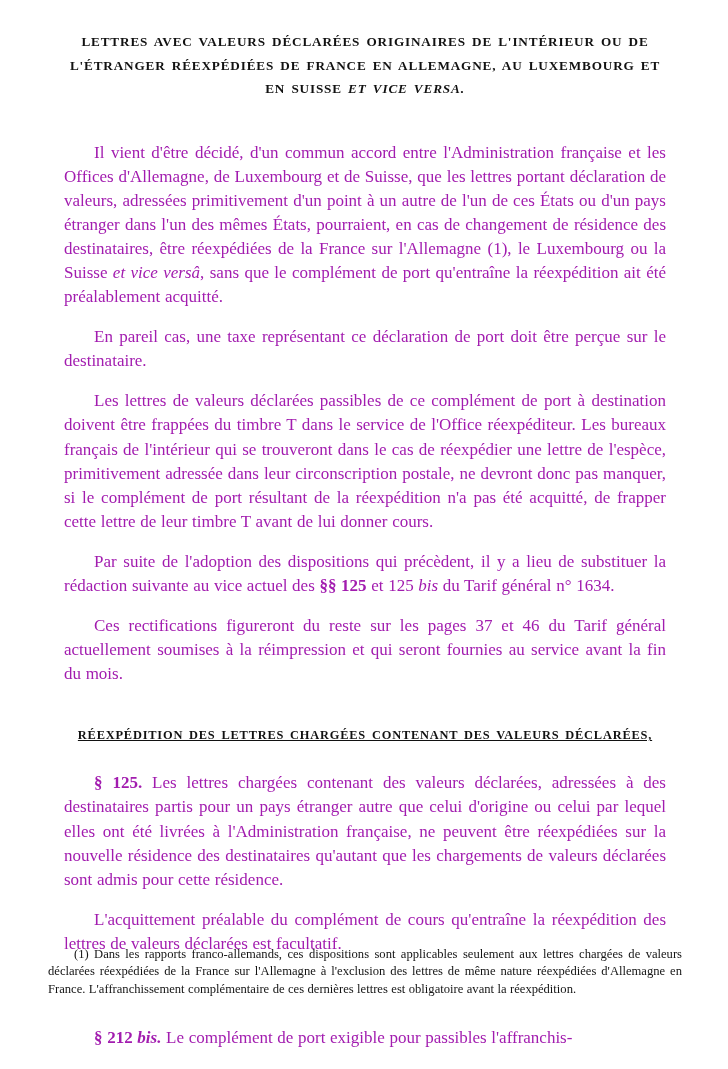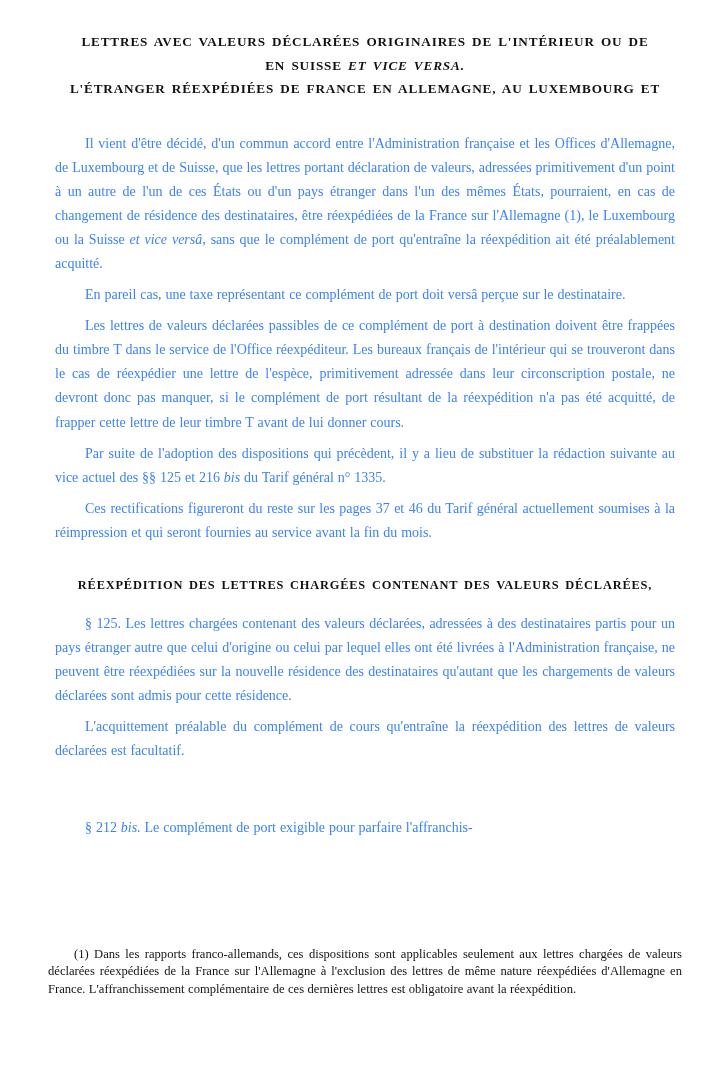--- a/index.html
+++ b/index.html
@@ -41,50 +41,51 @@
   .running-head .ln {
     display: block;
   }
   .running-head .ln2 { padding: 0 6px; }
   .running-head .ital {
     font-style: italic;
   }
 
   
   .para {
-    margin: 7px;
-    font-size: 14px;
+    margin: 16px;
+    font-size: 17px;
     line-height: 24.1px;
     text-align: justify;
     text-justify: inter-word;
     text-indent: 30px;
-    color: #3b82f6;
+    color: #a21caf;
     word-spacing: 0.4px;
   }
 
   .para i, .italic { font-style: italic; }
 
   
   .section-head {
     text-align: center;
     font-size: 12.4px;
     font-weight: 700;
     letter-spacing: 0.8px;
     text-transform: uppercase;
     color: #121212;
     word-spacing: 2px;
     margin: 0;
+    text-decoration: underline;
   }
 
   .spacer-lg { height: 26px; }
   .spacer-md { height: 18px; }
   .spacer-sm { height: 12px; }
 
   
-  .sym { font-weight: 400; }
+  .sym { font-weight: 700; }
 
   
   .footnote {
     position: absolute;
     left: 48px;
     top: 946px;
     width: 634px;
   }
   .footnote p {
     margin: 0;
@@ -100,52 +101,52 @@
 </style>
 </head>
 <body>
 
 <div class="page">
 
   <div class="content">
 
     <div class="running-head">
       <span class="ln">Lettres avec valeurs déclarées originaires de l'intérieur ou de</span>
+      <span class="ln ln2">l'étranger réexpédiées de France en Allemagne, au Luxembourg et</span>
       <span class="ln"><span>en Suisse </span><span class="ital">et vice versa.</span></span>
-      <span class="ln ln2">l'étranger réexpédiées de France en Allemagne, au Luxembourg et</span>
     </div>
 
     <div class="spacer-md"></div>
 
     <p class="para"><span>Il vient d'être décidé, d'un commun accord entre l'Administration française et les Offices d'Allemagne, de Luxembourg et de Suisse, que les lettres portant déclaration de valeurs, adressées primitivement d'un point à un autre de l'un de ces États ou d'un pays étranger dans l'un des mêmes États, pourraient, en cas de changement de résidence des destinataires, être réexpédiées de la France sur l'Allemagne (1), le Luxembourg ou la Suisse </span><span class="italic">et vice versâ</span><span>, sans que le complément de port qu'entraîne la réexpédition ait été préalablement acquitté.</span></p>
 
-    <p class="para">En pareil cas, une taxe représentant ce complément de port doit versâ perçue sur le destinataire.</p>
+    <p class="para">En pareil cas, une taxe représentant ce déclaration de port doit être perçue sur le destinataire.</p>
 
     <p class="para">Les lettres de valeurs déclarées passibles de ce complément de port à destination doivent être frappées du timbre T dans le service de l'Office réexpéditeur. Les bureaux français de l'intérieur qui se trouveront dans le cas de réexpédier une lettre de l'espèce, primitivement adressée dans leur circonscription postale, ne devront donc pas manquer, si le complément de port résultant de la réexpédition n'a pas été acquitté, de frapper cette lettre de leur timbre T avant de lui donner cours.</p>
 
-    <p class="para"><span>Par suite de l'adoption des dispositions qui précèdent, il y a lieu de substituer la rédaction suivante au vice actuel des </span><span class="sym">§§ 125</span><span> et 216 </span><span class="italic">bis</span><span> du Tarif général n° 1335.</span></p>
+    <p class="para"><span>Par suite de l'adoption des dispositions qui précèdent, il y a lieu de substituer la rédaction suivante au vice actuel des </span><span class="sym">§§ 125</span><span> et 125 </span><span class="italic">bis</span><span> du Tarif général n° 1634.</span></p>
 
     <p class="para">Ces rectifications figureront du reste sur les pages 37 et 46 du Tarif général actuellement soumises à la réimpression et qui seront fournies au service avant la fin du mois.</p>
 
     <div class="spacer-lg"></div>
 
     <div class="section-head">Réexpédition des lettres chargées contenant des valeurs déclarées,</div>
 
     <div class="spacer-sm"></div>
 
     <p class="para"><span class="sym">§ 125.</span><span> Les lettres chargées contenant des valeurs déclarées, adressées à des destinataires partis pour un pays étranger autre que celui d'origine ou celui par lequel elles ont été livrées à l'Administration française, ne peuvent être réexpédiées sur la nouvelle résidence des destinataires qu'autant que les chargements de valeurs déclarées sont admis pour cette résidence.</span></p>
 
     <p class="para">L'acquittement préalable du complément de cours qu'entraîne la réexpédition des lettres de valeurs déclarées est facultatif.</p>
 
     <div class="spacer-lg"></div>
 
 
     <div class="spacer-sm"></div>
 
-    <p class="para"><span class="sym">§ 212 </span><span class="sym italic">bis.</span><span> Le complément de port exigible pour parfaire l'affranchis-</span></p>
+    <p class="para"><span class="sym">§ 212 </span><span class="sym italic">bis.</span><span> Le complément de port exigible pour passibles l'affranchis-</span></p>
 
   </div>
 
   <div class="footnote">
     <p><span class="marker">(1)</span><span> Dans les rapports franco-allemands, ces dispositions sont applicables seulement aux lettres chargées de valeurs déclarées réexpédiées de la France sur l'Allemagne à l'exclusion des lettres de même nature réexpédiées d'Allemagne en France. L'affranchissement complémentaire de ces dernières lettres est obligatoire avant la réexpédition.</span></p>
   </div>
 
 </div>
 
 </body></html>

